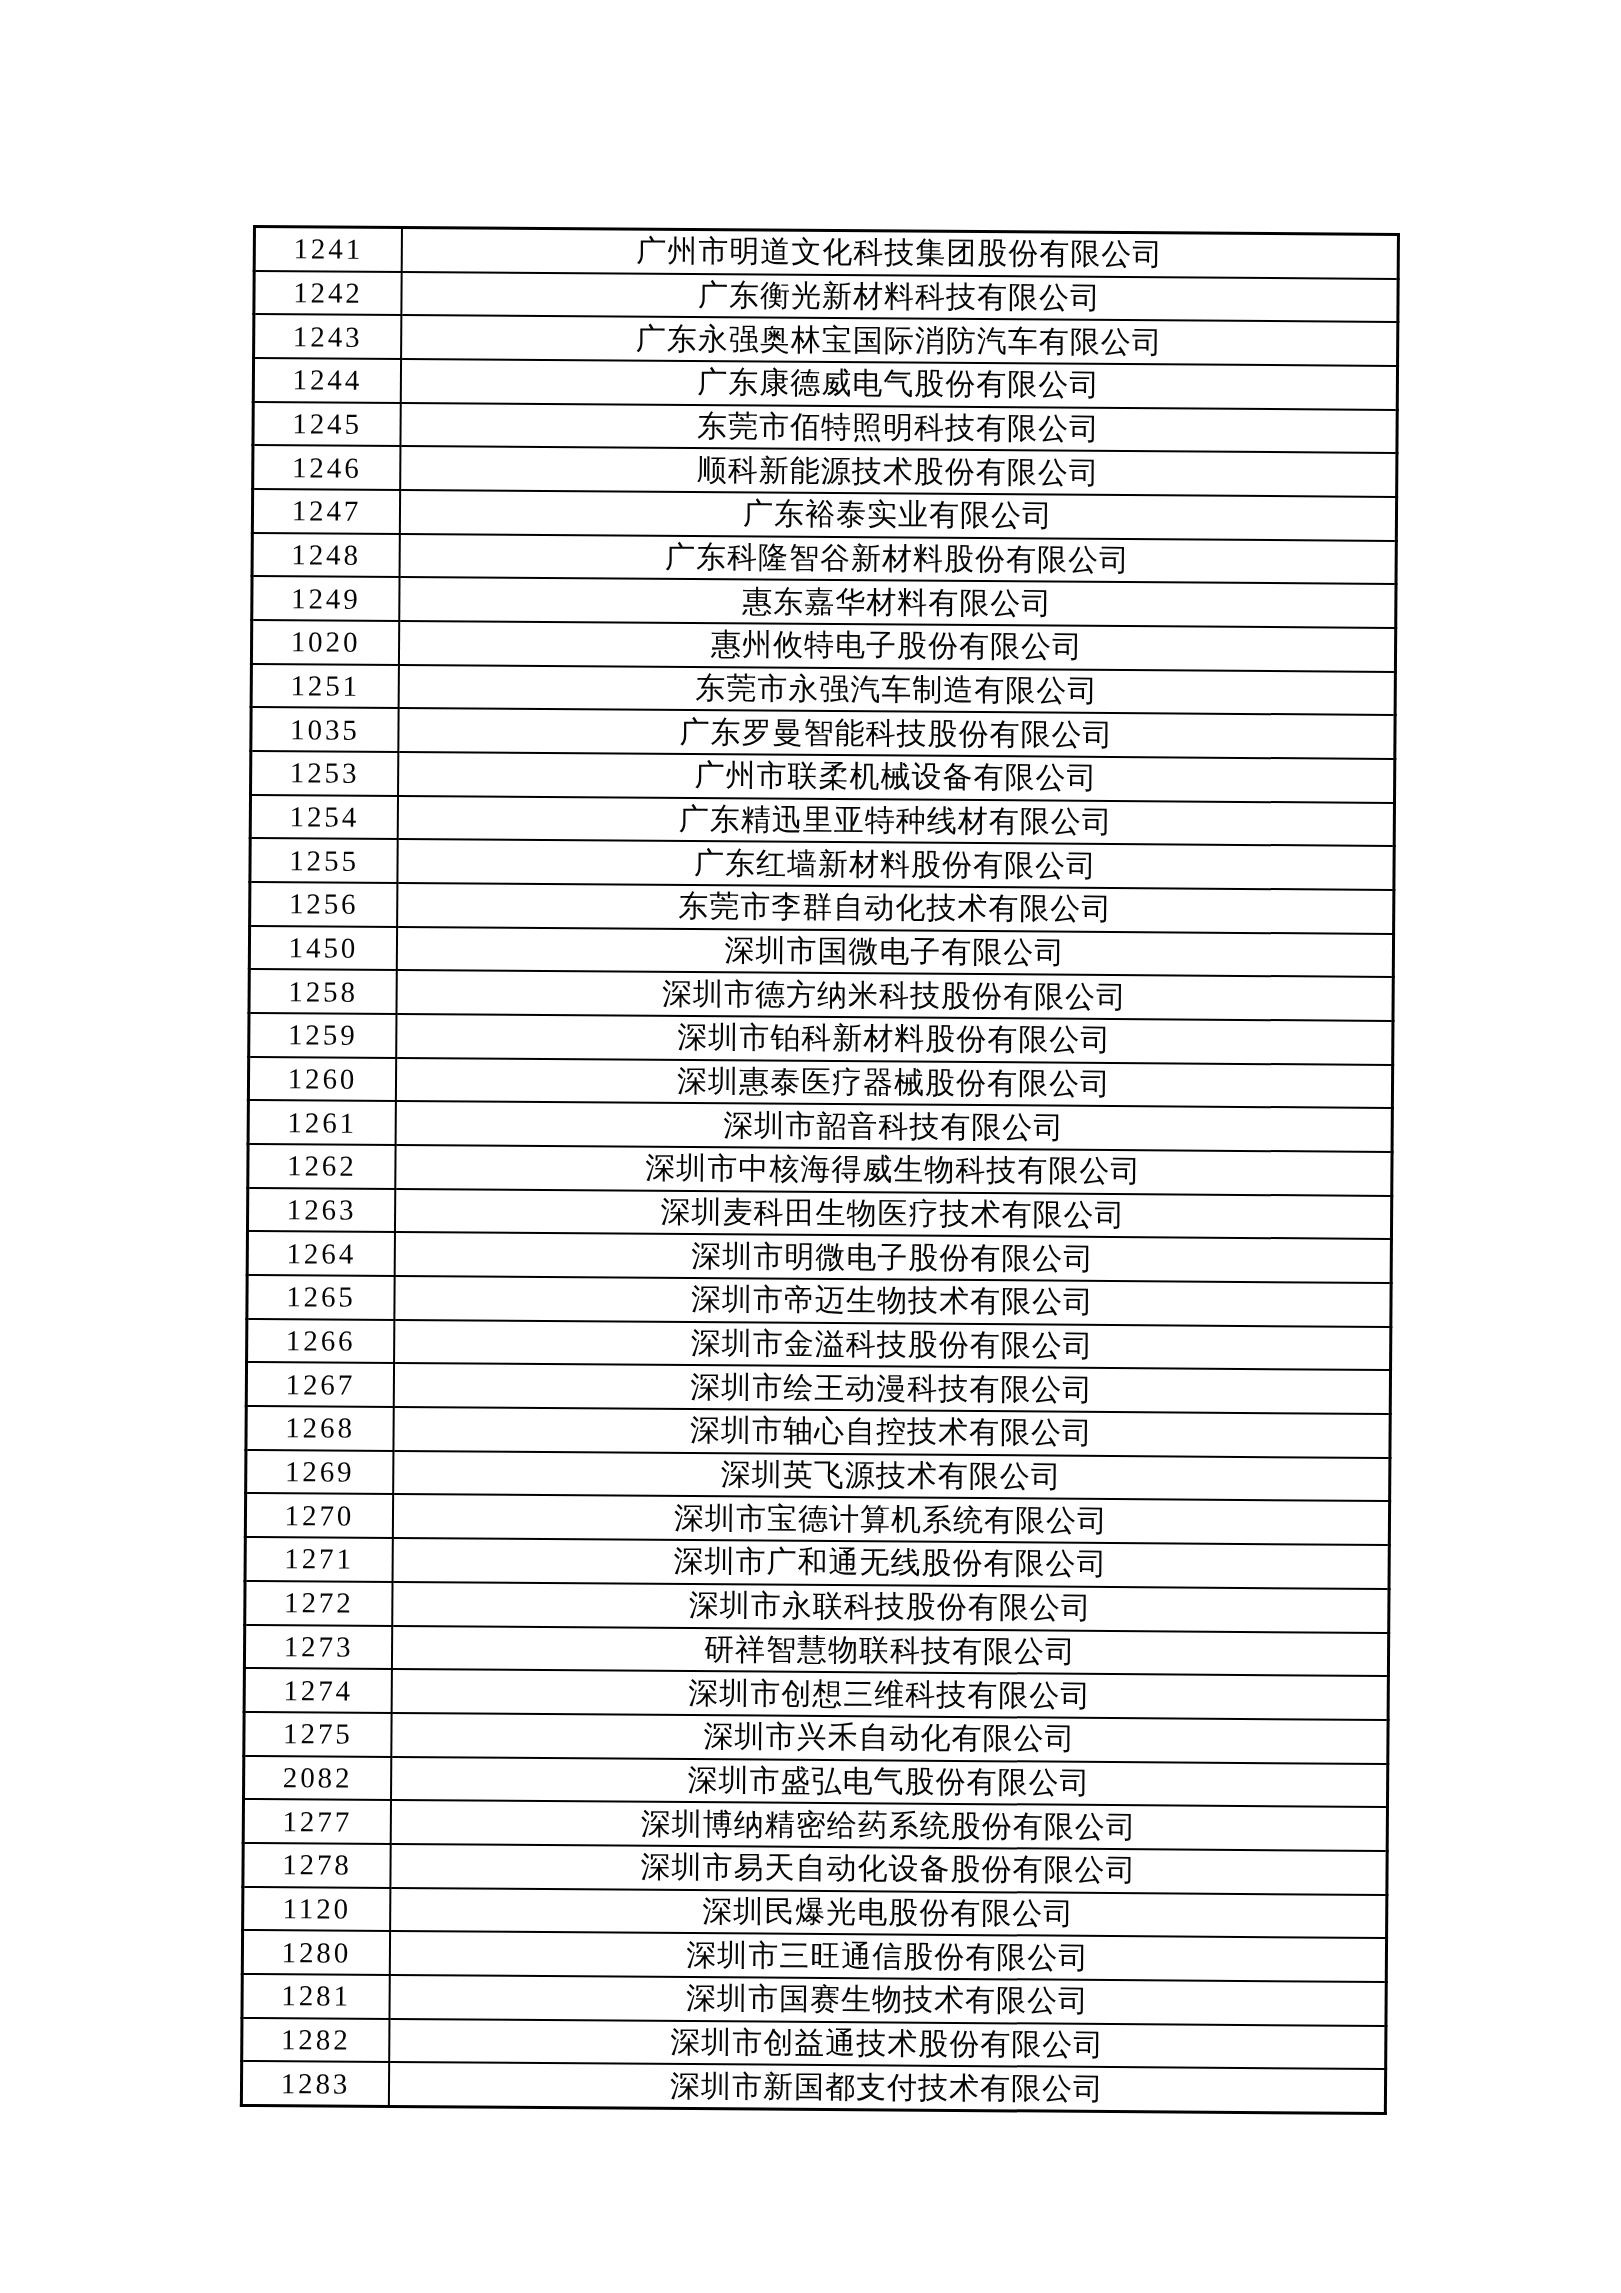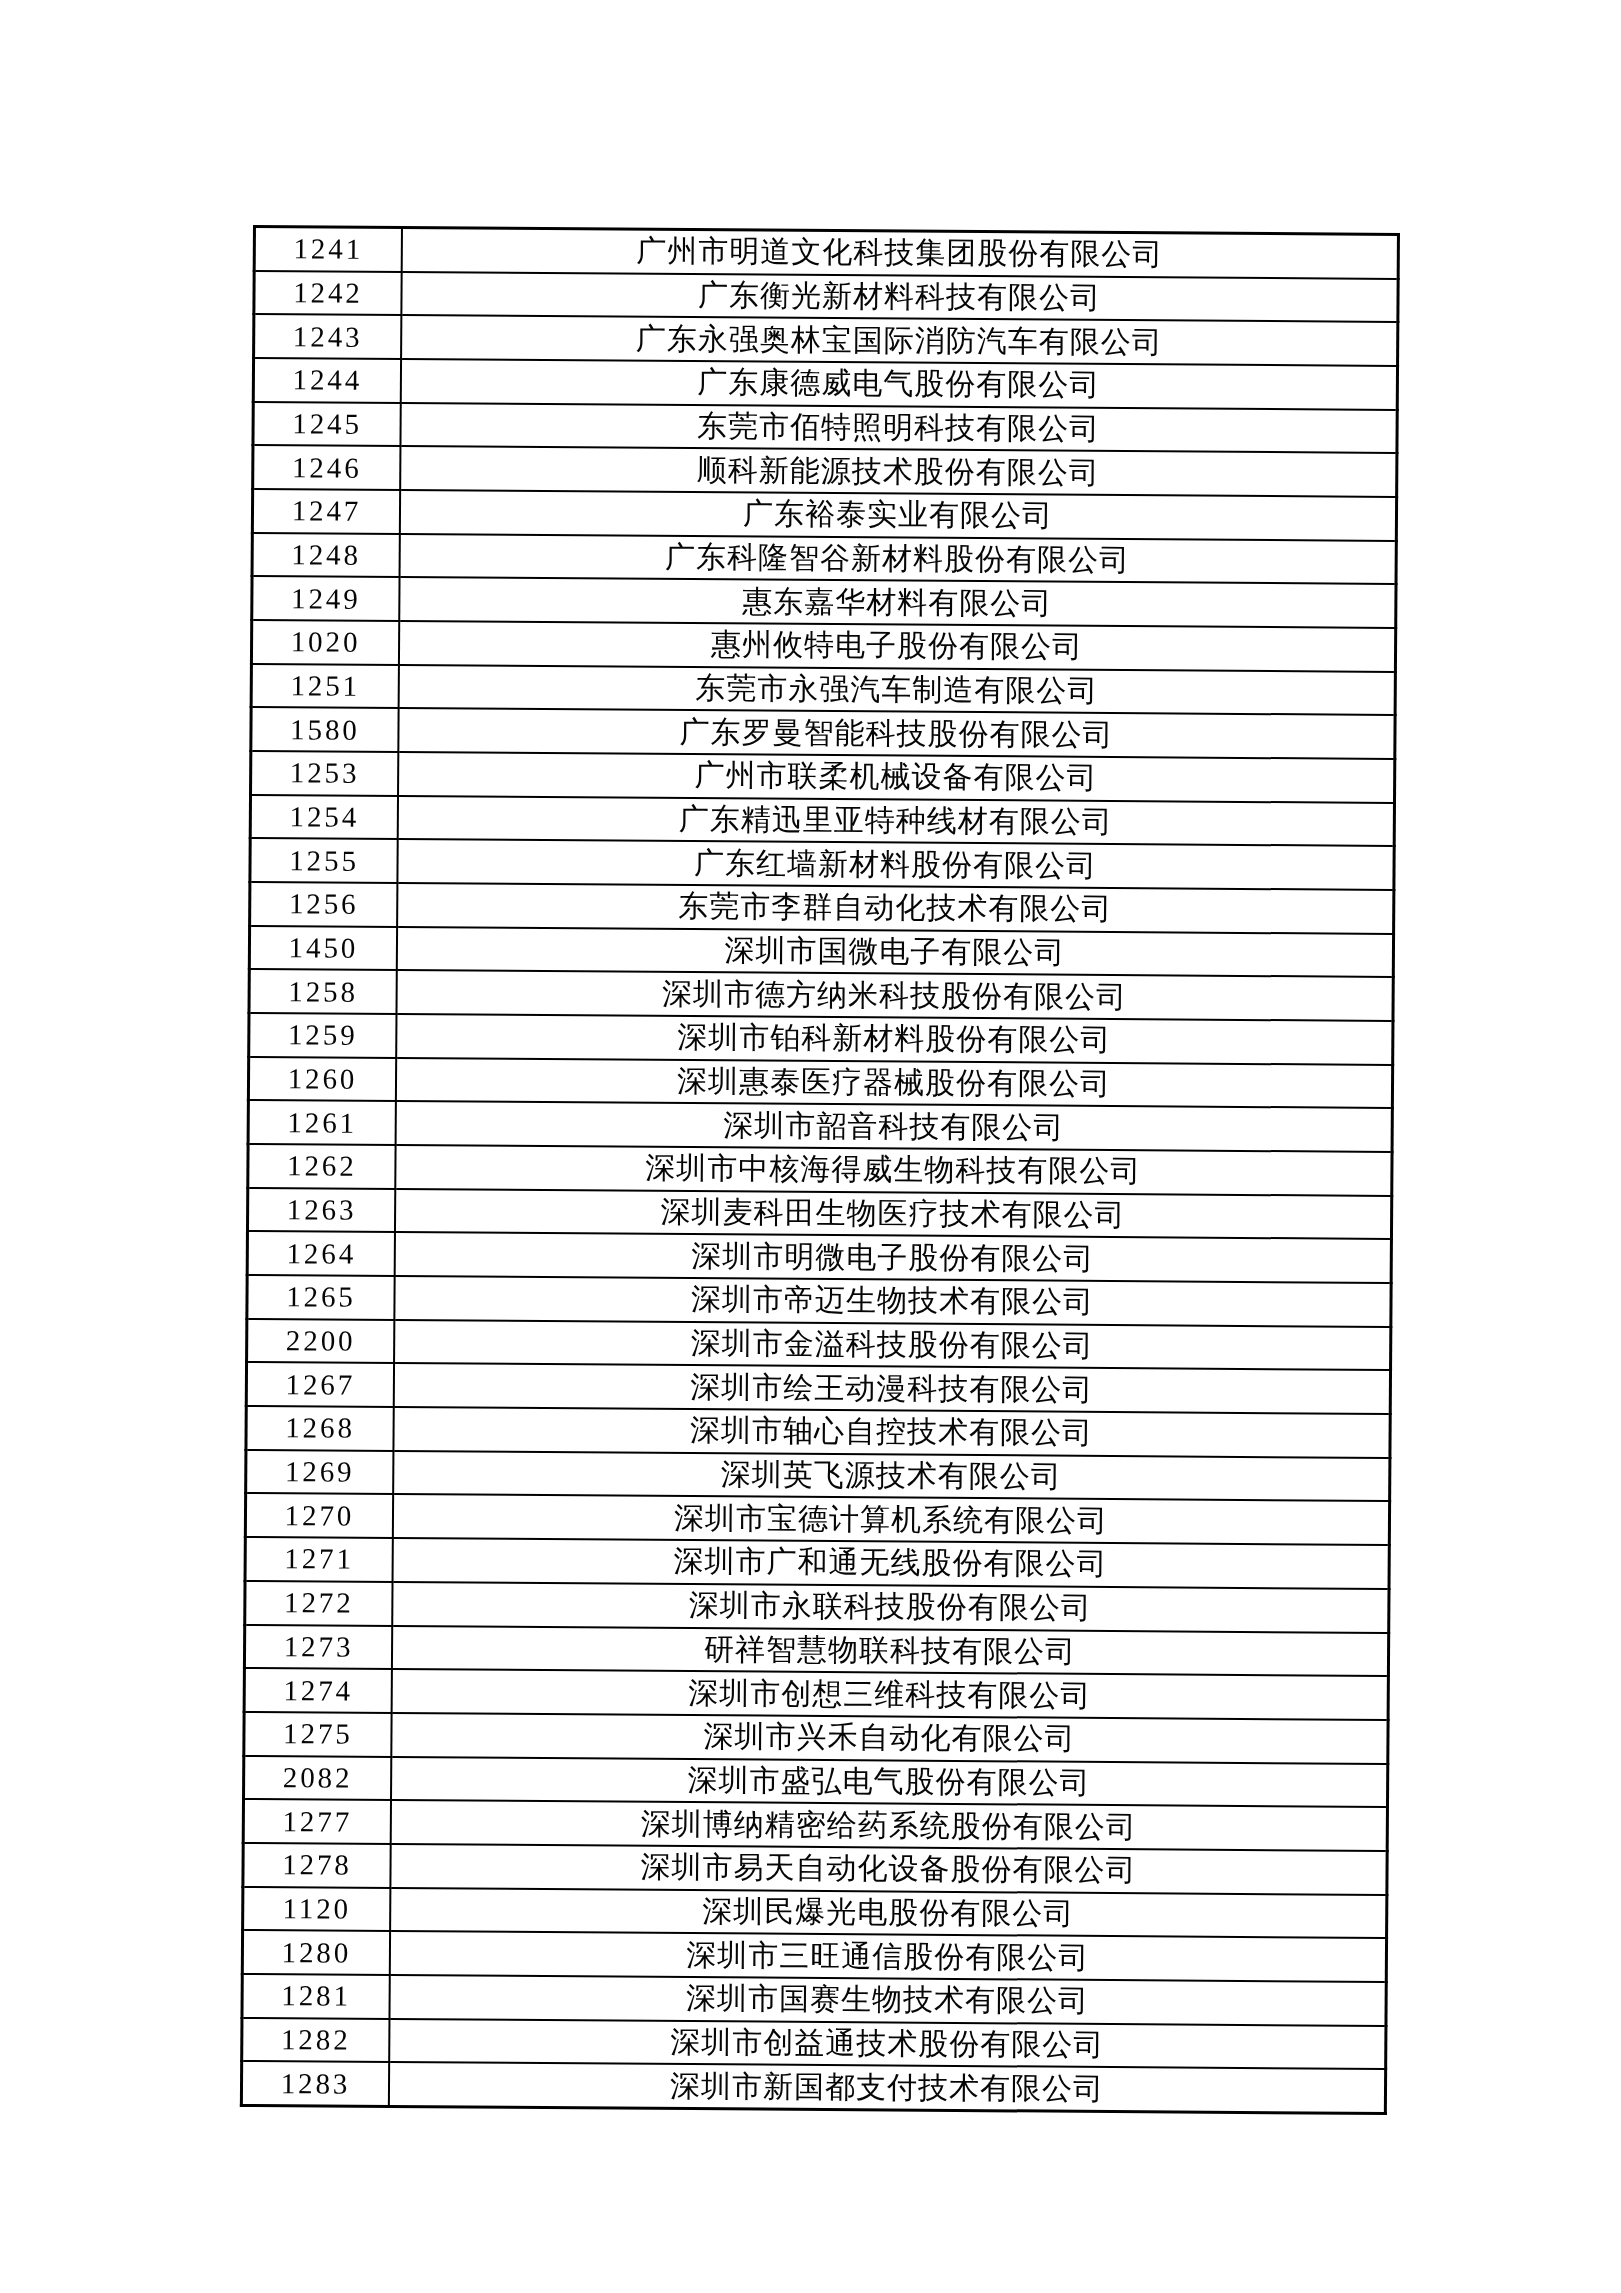--- a/index.html
+++ b/index.html
@@ -108,21 +108,21 @@
             <td class="cell-no">1020</td>
             <td class="cell-name">惠州攸特电子股份有限公司</td>
           </tr>
 
           <tr>
             <td class="cell-no">1251</td>
             <td class="cell-name">东莞市永强汽车制造有限公司</td>
           </tr>
 
           <tr>
-            <td class="cell-no">1580</td>
+            <td class="cell-no">1035</td>
             <td class="cell-name">广东罗曼智能科技股份有限公司</td>
           </tr>
 
           <tr>
             <td class="cell-no">1253</td>
             <td class="cell-name">广州市联柔机械设备有限公司</td>
           </tr>
 
           <tr>
             <td class="cell-no">1254</td>
@@ -178,21 +178,21 @@
             <td class="cell-no">1264</td>
             <td class="cell-name">深圳市明微电子股份有限公司</td>
           </tr>
 
           <tr>
             <td class="cell-no">1265</td>
             <td class="cell-name">深圳市帝迈生物技术有限公司</td>
           </tr>
 
           <tr>
-            <td class="cell-no">2200</td>
+            <td class="cell-no">1266</td>
             <td class="cell-name">深圳市金溢科技股份有限公司</td>
           </tr>
 
           <tr>
             <td class="cell-no">1267</td>
             <td class="cell-name">深圳市绘王动漫科技有限公司</td>
           </tr>
 
           <tr>
             <td class="cell-no">1268</td>

